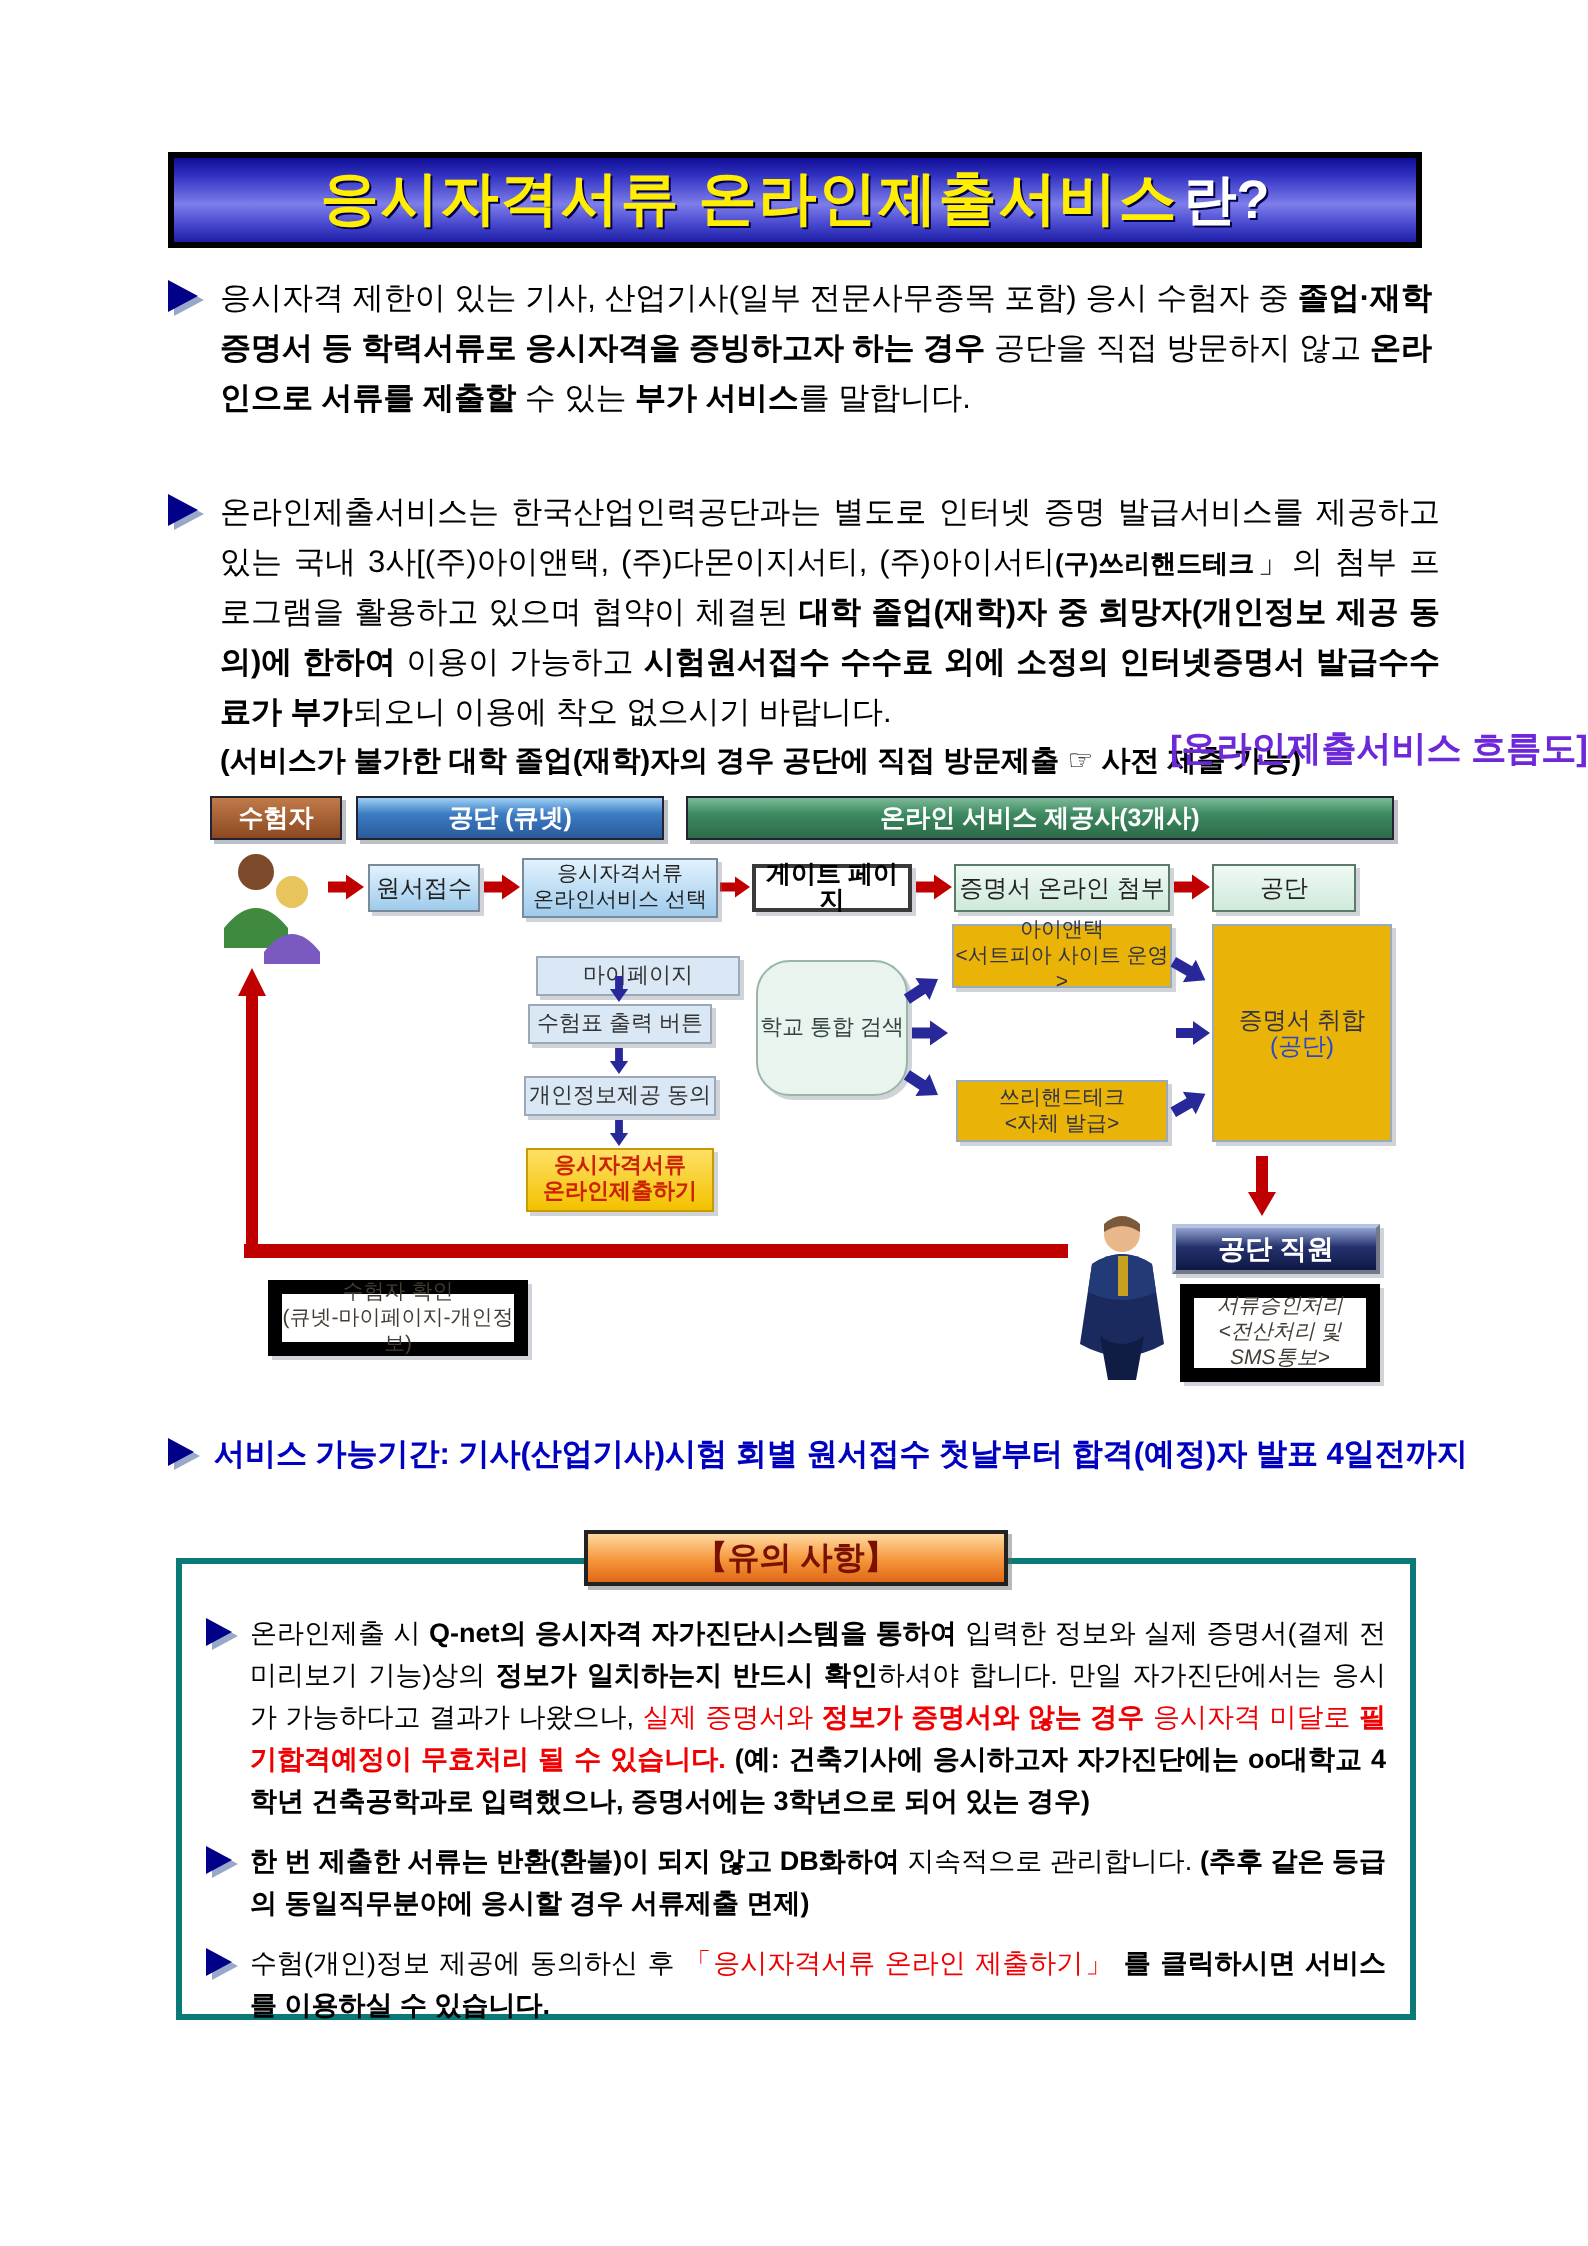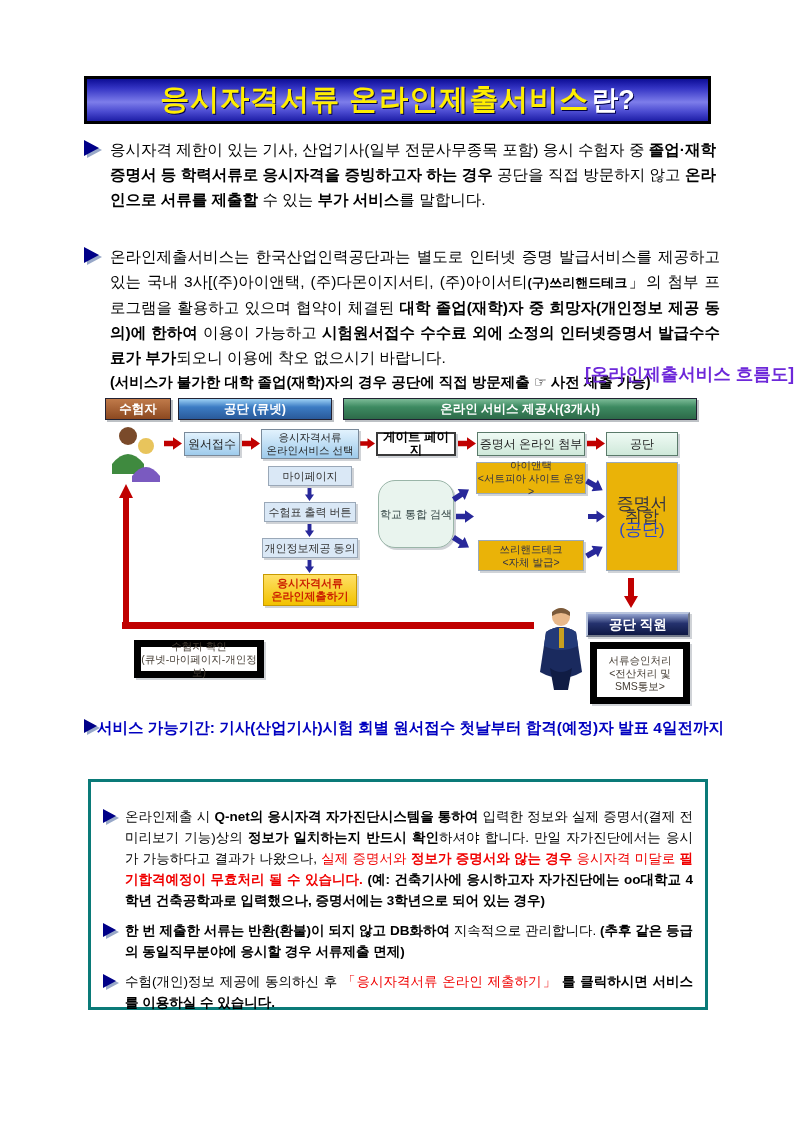--- a/index.html
+++ b/index.html
@@ -51,21 +51,21 @@
   .bx-paleb{background:#eab308;border:1px solid #9aaabb;color:#334;}
   .bx-navy{background:linear-gradient(#93a3d0,#25326e 45%,#0e1844);color:#fff;font-weight:bold;
            font-size:13.5px;border:2px outset #b8c4dd;}
   .bx-plain{background:#fff;border:7px solid #000000;color:#443c33;font-size:10.5px;line-height:13px;
             box-shadow:2px 2px 0 rgba(120,130,140,.35);}
   .blue-sub{color:#2a48cc;}
   .ar svg{display:block;}
   .redline{position:absolute;background:#c00000;}
 
   
-  .svc{position:absolute;left:84px;top:716px;width:660px;display:flex;align-items:flex-start;}
+  .svc{position:absolute;left:84px;top:716px;width:660px;display:flex;gap:10px;align-items:flex-start;}
   .svc-text{color:#0000c0;font-weight:bold;font-size:15.5px;line-height:24px;}
 
   
   .notice{position:absolute;left:88px;top:779px;width:620px;height:231px;
           border:3px solid #0a7a78;box-sizing:border-box;padding:24px 12px 8px 12px;}
   .notice-header{position:absolute;left:50%;top:-17px;transform:translateX(-50%);
                  width:212px;height:28px;border:2px solid #222;box-sizing:border-box;
                  background:linear-gradient(#ffd9a0,#f5953a 55%,#e06818);
                  display:flex;align-items:center;justify-content:center;
                  color:#7a1000;font-weight:bold;font-size:16px;box-shadow:2px 2px 0 rgba(100,100,100,.45);}
@@ -144,21 +144,21 @@
 
     <div class="abs bx bx-blue" style="left:84px;top:36px;width:56px;height:24px;">원서접수</div>
     <div class="abs bx bx-blue" style="left:161px;top:33px;width:98px;height:30px;font-size:10.5px;">
       <span>응시자격서류</span>
       <span>온라인서비스 선택</span>
     </div>
     <div class="abs bx bx-white" style="left:276px;top:36px;width:80px;height:24px;">게이트 페이지</div>
     <div class="abs bx bx-green" style="left:377px;top:36px;width:108px;height:24px;">증명서 온라인 첨부</div>
     <div class="abs bx bx-green" style="left:506px;top:36px;width:72px;height:24px;">공단</div>
 
-    <div class="abs bx bx-lite" style="left:168px;top:70px;width:84px;height:20px;">마이페이지</div>
+    <div class="abs bx bx-lite" style="left:168px;top:82px;width:102px;height:20px;">마이페이지</div>
     <span class="abs ar" style="left:203px;top:92px;">
         <svg width="13" height="13" viewBox="0 0 14 20">
           <path d="M4 0 H10 V10 H14 L7 20 L0 10 H4 Z" fill="#28289a"></path>
         </svg>
       </span>
     <div class="abs bx bx-lite" style="left:164px;top:106px;width:92px;height:20px;">수험표 출력 버튼</div>
     <span class="abs ar" style="left:203px;top:128px;">
         <svg width="13" height="13" viewBox="0 0 14 20">
           <path d="M4 0 H10 V10 H14 L7 20 L0 10 H4 Z" fill="#28289a"></path>
         </svg>
@@ -210,21 +210,21 @@
         <svg width="17" height="13" viewBox="0 0 20 14">
           <path d="M0 4 H10 V0 L20 7 L10 14 V10 H0 Z" fill="#28289a"></path>
         </svg>
       </span>
     <span class="abs ar" style="left:486px;top:154px;transform:rotate(-30deg);transform-origin:left center;">
         <svg width="20" height="13" viewBox="0 0 20 14">
           <path d="M0 4 H10 V0 L20 7 L10 14 V10 H0 Z" fill="#28289a"></path>
         </svg>
       </span>
 
-    <div class="abs bx bx-paleb" style="left:506px;top:66px;width:72px;height:109px;font-size:17px;">
+    <div class="abs bx bx-paleb" style="left:506px;top:66px;width:90px;height:109px;font-size:12px;">
       <span>증명서 취합</span>
       <span class="blue-sub">(공단)</span>
     </div>
 
     <span class="abs ar" style="left:524px;top:182px;">
         <svg width="14" height="30" viewBox="0 0 14 30" preserveAspectRatio="none">
           <path d="M4 0 H10 V18 H14 L7 30 L0 18 H4 Z" fill="#c00000"></path>
         </svg>
       </span>
 
@@ -232,21 +232,21 @@
       <svg width="46" height="84" viewBox="0 0 46 84">
         <circle cx="23" cy="11" r="9" fill="#e8b88a"></circle>
         <path d="M14 6 Q23 -2 32 6 L32 10 Q23 4 14 10 Z" fill="#7a5a3a"></path>
         <path d="M8 26 Q23 16 38 26 L44 66 Q23 78 2 66 Z" fill="#1a2a5e"></path>
         <path d="M8 26 Q23 16 38 26 L40 40 Q23 48 6 40 Z" fill="#233a78"></path>
         <rect x="21" y="22" width="5" height="20" fill="#c8a020"></rect>
         <path d="M12 62 L16 84 L30 84 L34 62 Q23 70 12 62 Z" fill="#101c44"></path>
       </svg>
     </div>
     <div class="abs bx bx-navy" style="left:486px;top:216px;width:104px;height:25px;">공단 직원</div>
-    <div class="abs bx bx-plain" style="left:490px;top:246px;width:100px;height:62px;">
+    <div class="abs bx bx-plain" style="left:490px;top:246px;width:100px;height:49px;font-style:italic;">
       <span>서류승인처리</span>
       <span>&lt;전산처리 및</span>
       <span>SMS통보&gt;</span>
     </div>
 
     <div class="redline" style="left:22px;top:226px;width:412px;height:7px;"></div>
     <span class="abs ar" style="left:19px;top:88px;">
         <svg width="14" height="145" viewBox="0 0 14 145" preserveAspectRatio="none">
           <path d="M7 0 L14 14 H10 V145 H4 V14 H0 Z" fill="#c00000"></path>
         </svg>
@@ -257,20 +257,21 @@
       <span>(큐넷-마이페이지-개인정보)</span>
     </div>
   </div>
 
   <div class="svc">
     <span class="tri sm"></span>
     <span class="svc-text">서비스 가능기간: 기사(산업기사)시험 회별 원서접수 첫날부터 합격(예정)자 발표 4일전까지</span>
   </div>
 
   <div class="notice">
+    <div class="notice-header">【유의 사항】</div>
 
     <div class="nrow">
       <span class="tri sm"></span>
       <div class="ntext">
         <span>온라인제출 시 </span><b>Q-net의 응시자격 자가진단시스템을 통하여</b><span> 입력한 정보와 실제 증명서(결제 전 미리보기 기능)상의 </span><b>정보가 일치하는지 반드시 확인</b><span>하셔야 합니다. 만일 자가진단에서는 응시가 가능하다고 결과가 나왔으나, </span><span class="rd">실제 증명서와 </span><b class="rd">정보가 증명서와 않는 경우</b><span class="rd"> 응시자격 미달로 </span><b class="rd">필기합격예정이 무효처리 될 수 있습니다.</b><b> (예: 건축기사에 응시하고자 자가진단에는 oo대학교 4학년 건축공학과로 입력했으나, 증명서에는 3학년으로 되어 있는 경우)</b>
       </div>
     </div>
 
     <div class="nrow">
       <span class="tri sm"></span>

